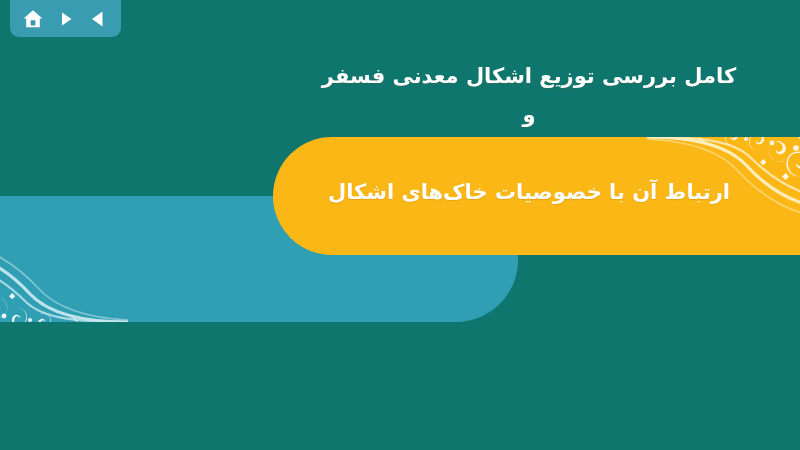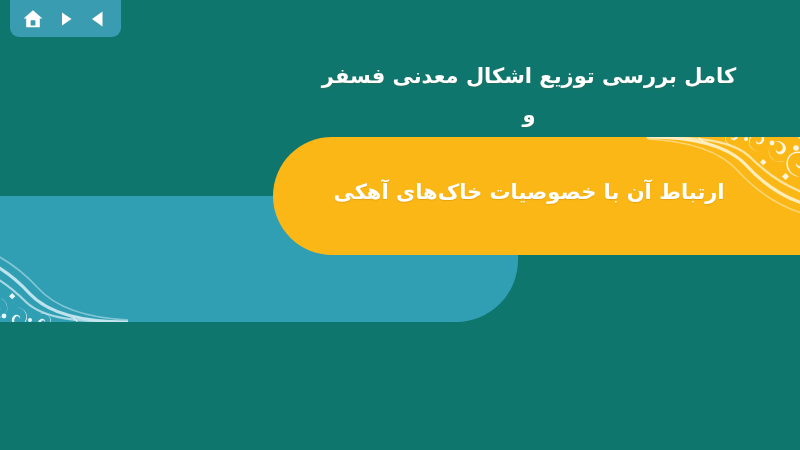--- a/index.html
+++ b/index.html
@@ -165,21 +165,21 @@
         <rect x="145" y="37" width="5" height="5" transform="rotate(45 147.5 39.5)"></rect>
         <rect x="123" y="23" width="4.4" height="4.4" transform="rotate(45 125.2 25.2)"></rect>
         <path d="M188,36 c-5,-4 -8,-10 -8,-17 l5,0 c0,6 2,11 6,14 z"></path>
         <path d="M174,8 c-6,-1 -11,-4 -14,-8 l6,0 c3,3 6,5 10,5 z"></path>
       </g>
     </svg>
   </div>
 
   <div id="slide-title">
     <div>کامل بررسی توزیع اشکال معدنی فسفر و</div>
-    <div>ارتباط آن با خصوصیات خاک‌های آهکی</div>
+    <div>ارتباط آن با خصوصیات خاک‌های اشکال</div>
   </div>
 
   <div id="nav-toolbar">
 
     <button class="nav-btn" title="قبلی">
       <svg width="20" height="20" viewBox="0 0 20 20">
         <polygon points="14.5,2.5 14.5,17.5 4,10" fill="#ffffff"></polygon>
       </svg>
     </button>
 

